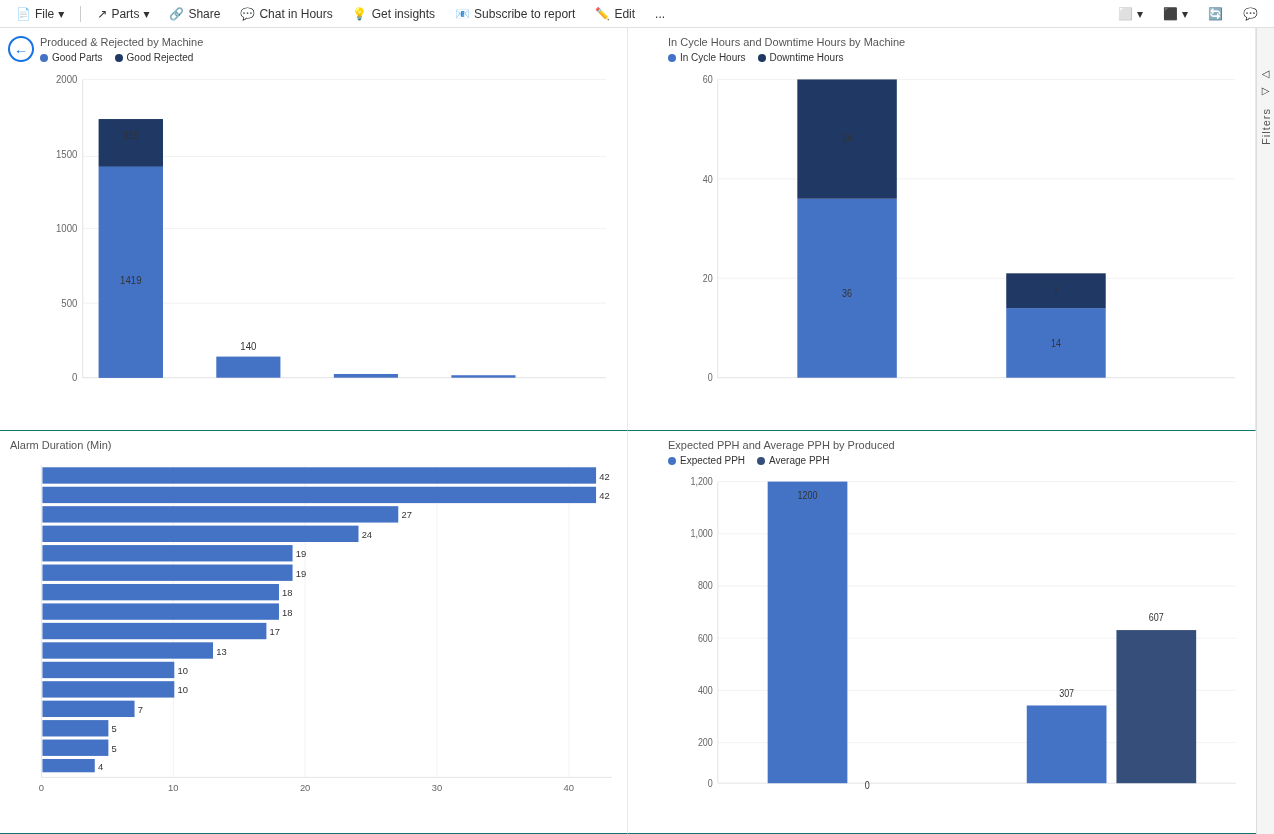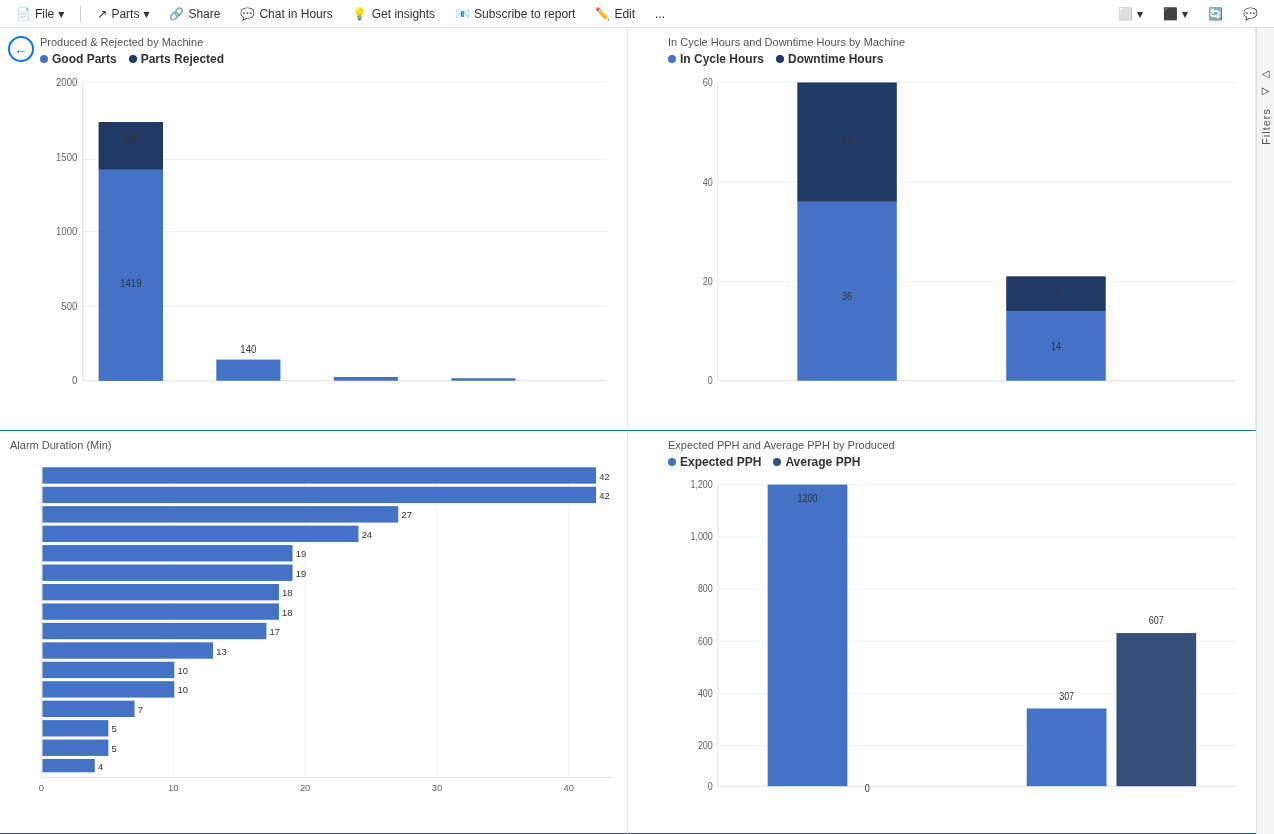--- a/index.html
+++ b/index.html
@@ -56,22 +56,21 @@
     .chart-title {
       font-size: 11px;
       color: #555;
       margin-bottom: 4px;
     }
 
     .chart-legend {
       display: flex;
       gap: 12px;
       margin-bottom: 4px;
-      font-size: 12px;
-      font-weight: bold;
+      font-size: 10px;
     }
 
     .legend-item {
       display: flex;
       align-items: center;
       gap: 4px;
     }
 
     .legend-dot {
       width: 8px;
@@ -202,21 +201,21 @@
 
     <div class="chart-panel" style="padding-left: 40px;">
       <div class="chart-title">Produced &amp; Rejected by Machine</div>
       <div class="chart-legend">
         <div class="legend-item">
           <span class="legend-dot" style="background:#4472c4;"></span>
           <span>Good Parts</span>
         </div>
         <div class="legend-item">
           <span class="legend-dot" style="background:#1f3864;"></span>
-          <span>Parts Rejected</span>
+          <span>Good Rejected</span>
         </div>
       </div>
       <div class="chart-svg-container">
         <svg width="100%" height="100%" viewBox="0 0 540 280" preserveAspectRatio="none">
 
           <line x1="40" y1="10" x2="40" y2="250" class="axis-line"></line>
           <line x1="40" y1="250" x2="530" y2="250" class="axis-line"></line>
 
           <line x1="40" y1="10" x2="530" y2="10" class="grid-line"></line>
           <line x1="40" y1="72" x2="530" y2="72" class="grid-line"></line>

